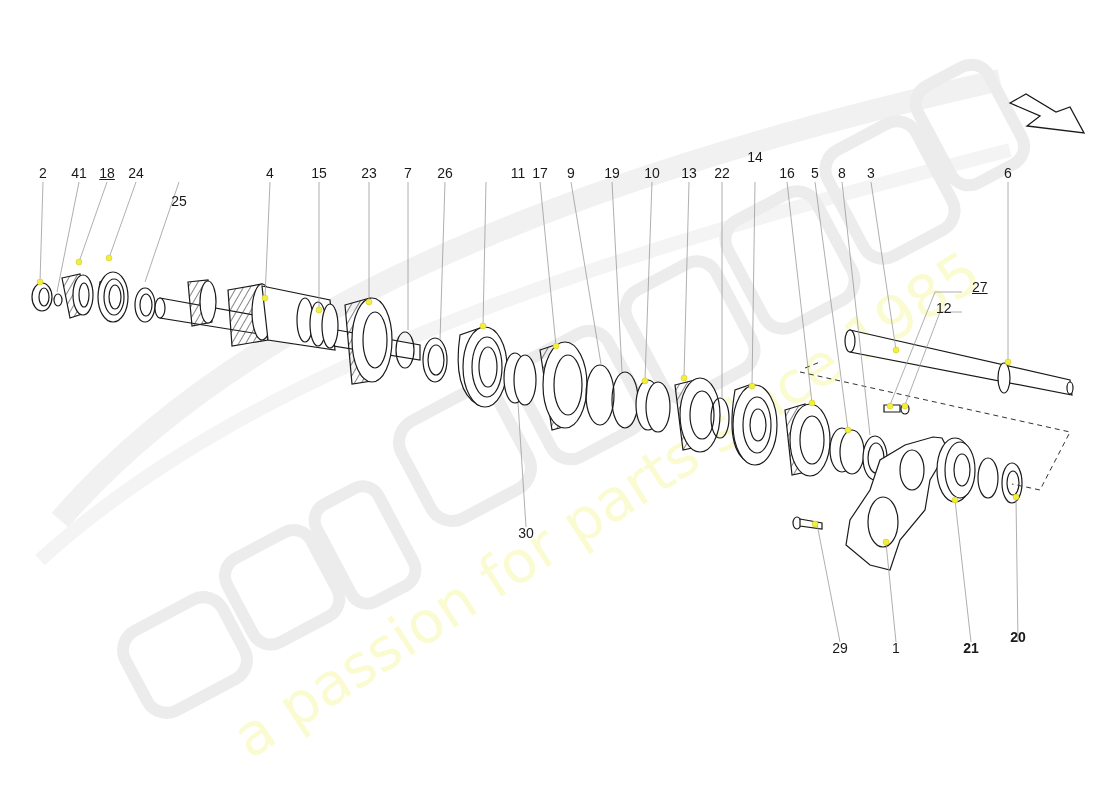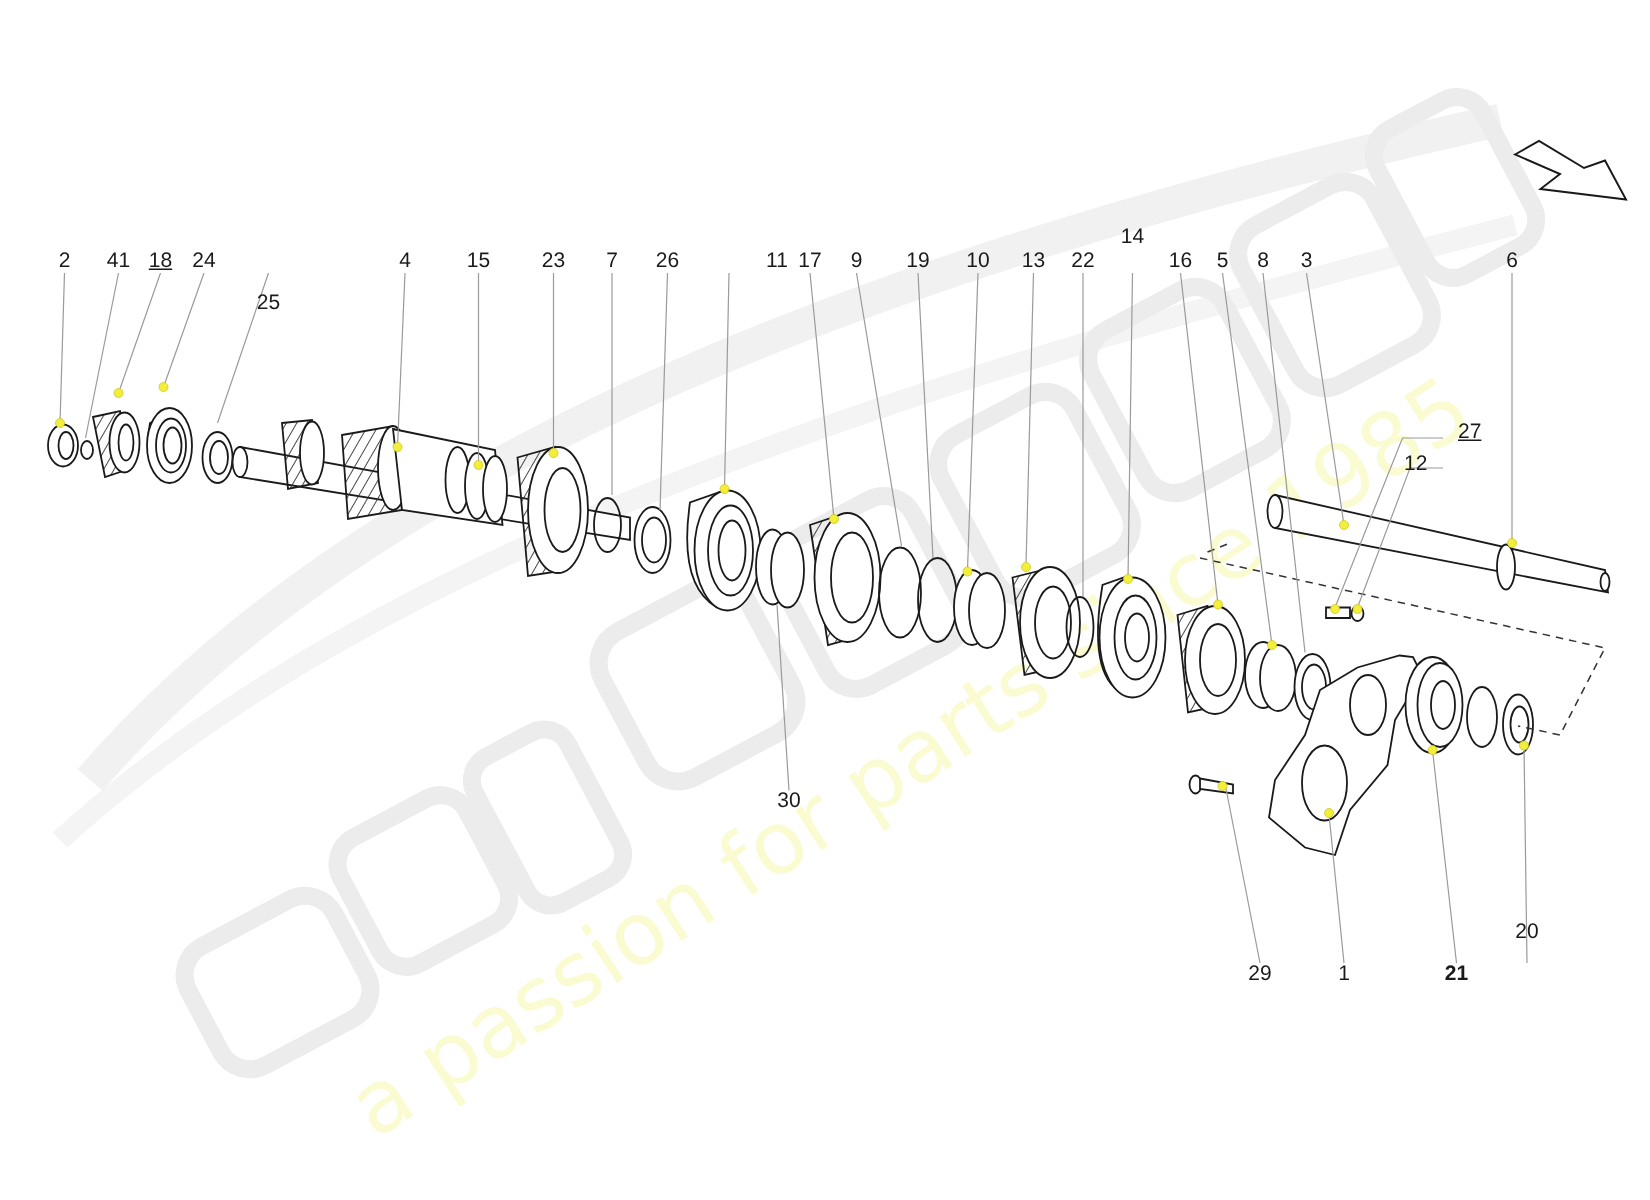--- a/index.html
+++ b/index.html
@@ -289,15 +289,15 @@
       <div class="label" style="left: 815px; top: 165px;">5</div>
       <div class="label" style="left: 842px; top: 165px;">8</div>
       <div class="label" style="left: 871px; top: 165px;">3</div>
       <div class="label" style="left: 1008px; top: 165px;">6</div>
       <div class="label left" style="left: 972px; top: 279px; text-decoration: underline;">27</div>
       <div class="label left" style="left: 936px; top: 300px;">12</div>
       <div class="label" style="left: 526px; top: 525px;">30</div>
       <div class="label" style="left: 840px; top: 640px;">29</div>
       <div class="label" style="left: 896px; top: 640px;">1</div>
       <div class="label" style="left: 971px; top: 640px; font-weight: bold;">21</div>
-      <div class="label" style="left: 1018px; top: 612px;">20</div>
+      <div class="label" style="left: 1018px; top: 629px; font-weight: bold;">20</div>
     </div>
 </div>
 
 </body></html>

